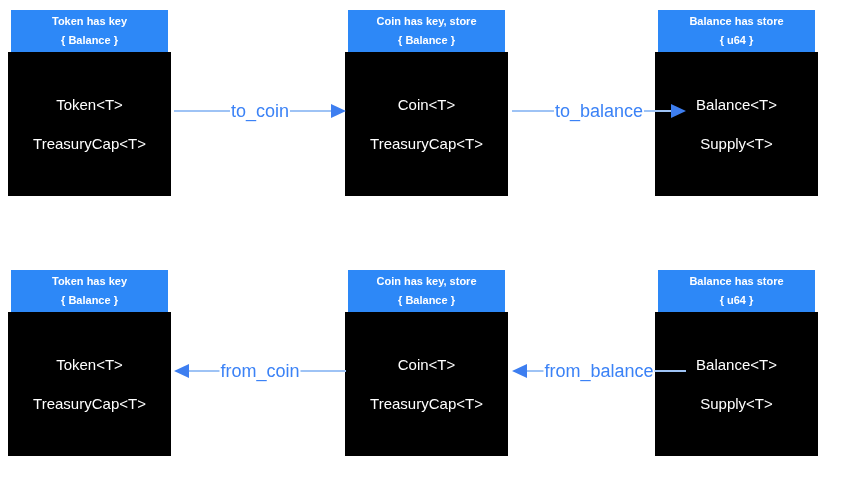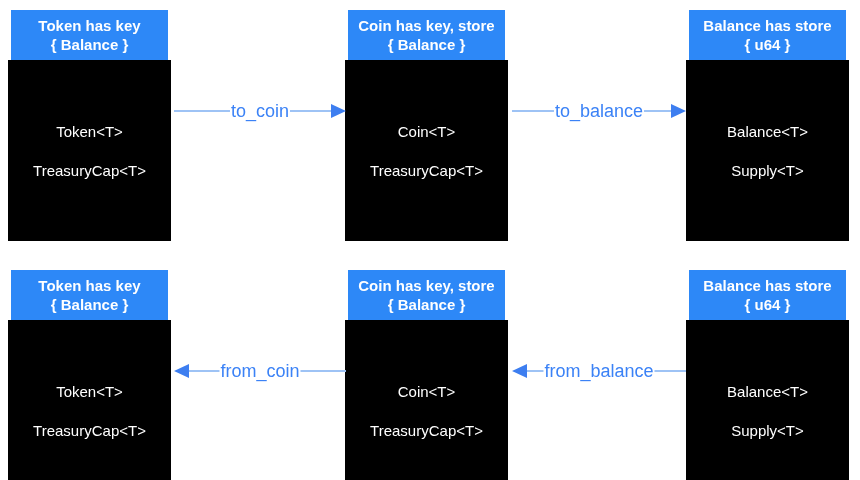--- a/index.html
+++ b/index.html
@@ -23,38 +23,38 @@
     background: var(--canvas-bg);
     overflow: hidden;
   }
 
   
   .box { position: absolute; width: 163px; }
   .r0 { top: 10px; }
   .r1 { top: 270px; }
   .c0 { left: 8px; }
   .c1 { left: 345px; }
-  .c2 { left: 686px; }
+  .c2 { left: 655px; }
 
   .box-header {
-    height: 50px;
+    height: 42px;
     margin: 0 3px;
     background: var(--header-blue);
     color: var(--text-white);
-    font-size: 15px;
+    font-size: 11px;
     font-weight: 600;
     line-height: 19px;
     display: flex;
     flex-direction: column;
     align-items: center;
     justify-content: center;
     text-align: center;
   }
   .box-body {
-    height: 181px;
+    height: 144px;
     background: var(--body-black);
     color: var(--text-white);
     font-size: 15px;
     display: flex;
     flex-direction: column;
     align-items: center;
     justify-content: center;
     gap: 22px;
     text-align: center;
   }

